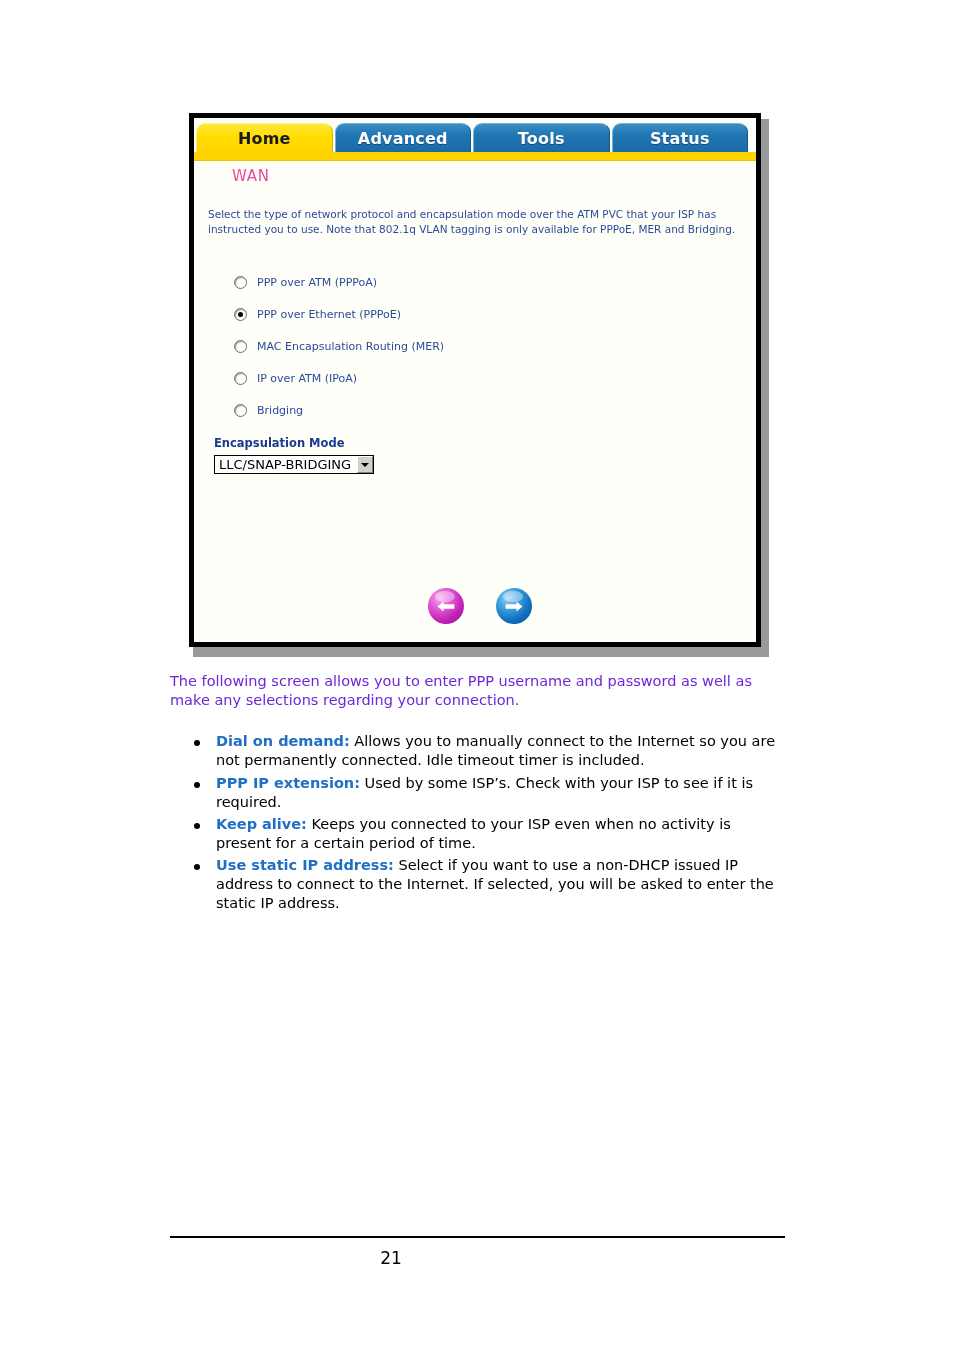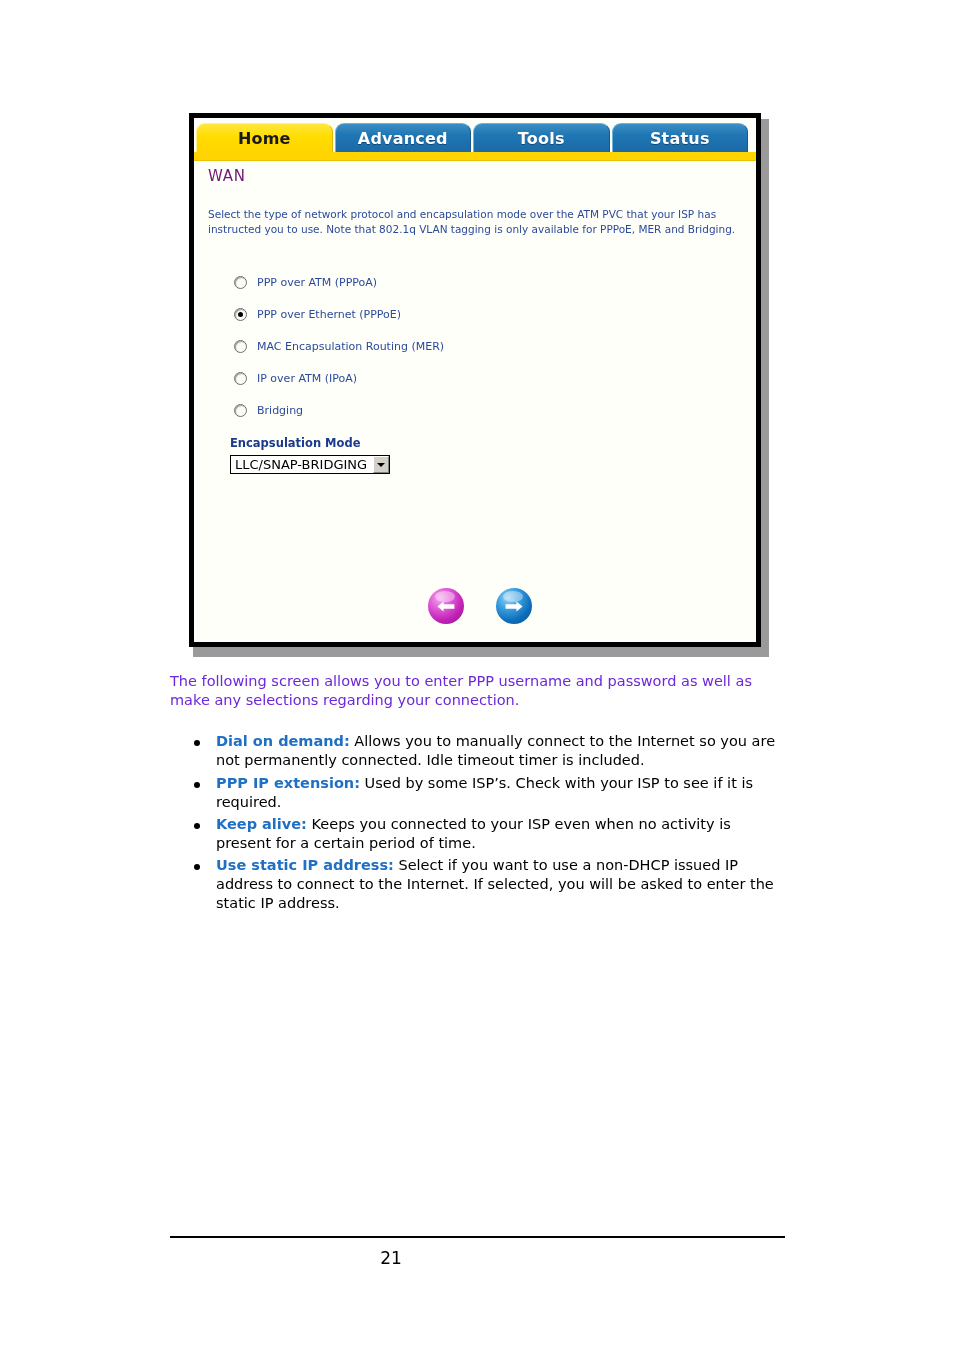--- a/index.html
+++ b/index.html
@@ -93,23 +93,24 @@
 
   
   .wan-head {
     height: 30px;
     display: flex;
     align-items: center;
     padding-left: 14px;
     background: #fffffa;
   }
   .wan-head .wan-title {
-    color: #701a75;
+    color: #ec4899;
     font-size: 15px;
     letter-spacing: 0.8px;
+    margin-left: 24px;
   }
 
   
   .section-band {
     margin: 0 20px 0 8px;
     height: 16px;
     background: linear-gradient(to bottom, #d2d2d2 0%, #c8c8c8 55%, #c0c0c0 100%);
     display: flex;
     align-items: center;
     padding-left: 6px;
@@ -164,21 +165,21 @@
     border-radius: 50%;
     background: #000000;
   }
   .radio-label {
     color: #2c4a9a;
     font-size: 11px;
   }
 
   
   .field-block {
-    margin-left: 22px;
+    margin-left: 6px;
     margin-top: 16px;
   }
   .field-label {
     color: #1b3a8f;
     font-size: 11.5px;
     font-weight: bold;
     margin-bottom: 4px;
   }
   .select-box {
     display: inline-flex;

